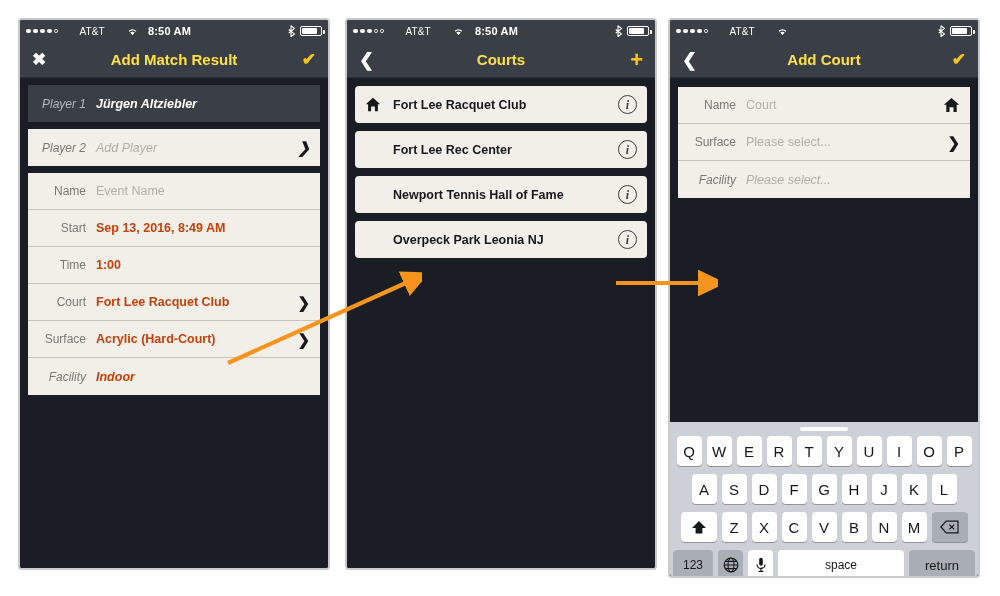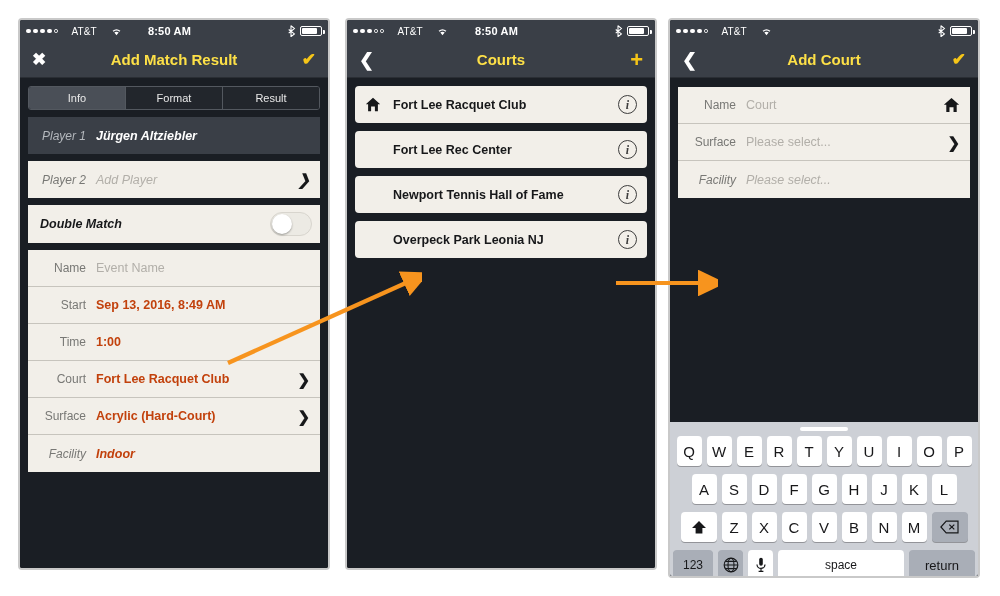--- a/index.html
+++ b/index.html
@@ -26,21 +26,21 @@
   
   .statusbar {
     height: 22px;
     background: #3a3f47;
     color: #ffffff;
     display: flex; align-items: center;
     padding: 0 6px;
     font-size: 10px;
     position: relative;
   }
-  .sb-left { display:flex; align-items:center; gap:12px; }
+  .sb-left { display:flex; align-items:center; gap:20px; }
   .dots { display:flex; align-items:center; gap:2.5px; }
   .dot { width:4.5px; height:4.5px; border-radius:50%; background:#fff; }
   .dot.off { background:transparent; border:1px solid #fff; width:3.5px; height:3.5px;}
   .carrier { font-size:10px; letter-spacing:0.1px; margin-left:2px; }
   .wifi { width:11px; height:9px; position:relative; margin-left:2px; }
   .wifi svg { display:block; }
   .sb-center {
     position:absolute; left:0; right:9px; text-align:center;
     font-size:11px; font-weight:bold; letter-spacing:0.2px;
     pointer-events:none;
@@ -238,49 +238,36 @@
         <span class="icon-x">✖</span>
       </div>
       <div class="nav-title">Add Match Result</div>
       <div class="nav-right">
         <span class="icon-check">✔</span>
       </div>
     </div>
 
     <div class="screen">
 
-      <div class="segmented">
-        <div class="seg active">Info</div>
-        <div class="seg">Format</div>
-        <div class="seg">Result</div>
-      </div>
 
       <div class="card dark">
         <div class="row dark">
           <span class="row-label">Player 1</span>
           <span class="row-value">Jürgen Altziebler</span>
         </div>
       </div>
 
       <div class="card">
         <div class="row">
           <span class="row-label">Player 2</span>
           <span class="row-value placeholder">Add Player</span>
           <span class="chev">❯</span>
         </div>
       </div>
 
-      <div class="card">
-        <div class="row row-toggle">
-          <span class="toggle-label">Double Match</span>
-          <span class="toggle">
-              <span class="knob"></span>
-            </span>
-        </div>
-      </div>
 
       <div class="card">
         <div class="row">
           <span class="row-label">Name</span>
           <span class="row-value placeholder">Event Name</span>
         </div>
         <div class="row">
           <span class="row-label">Start</span>
           <span class="row-value">Sep 13, 2016, 8:49 AM</span>
         </div>

